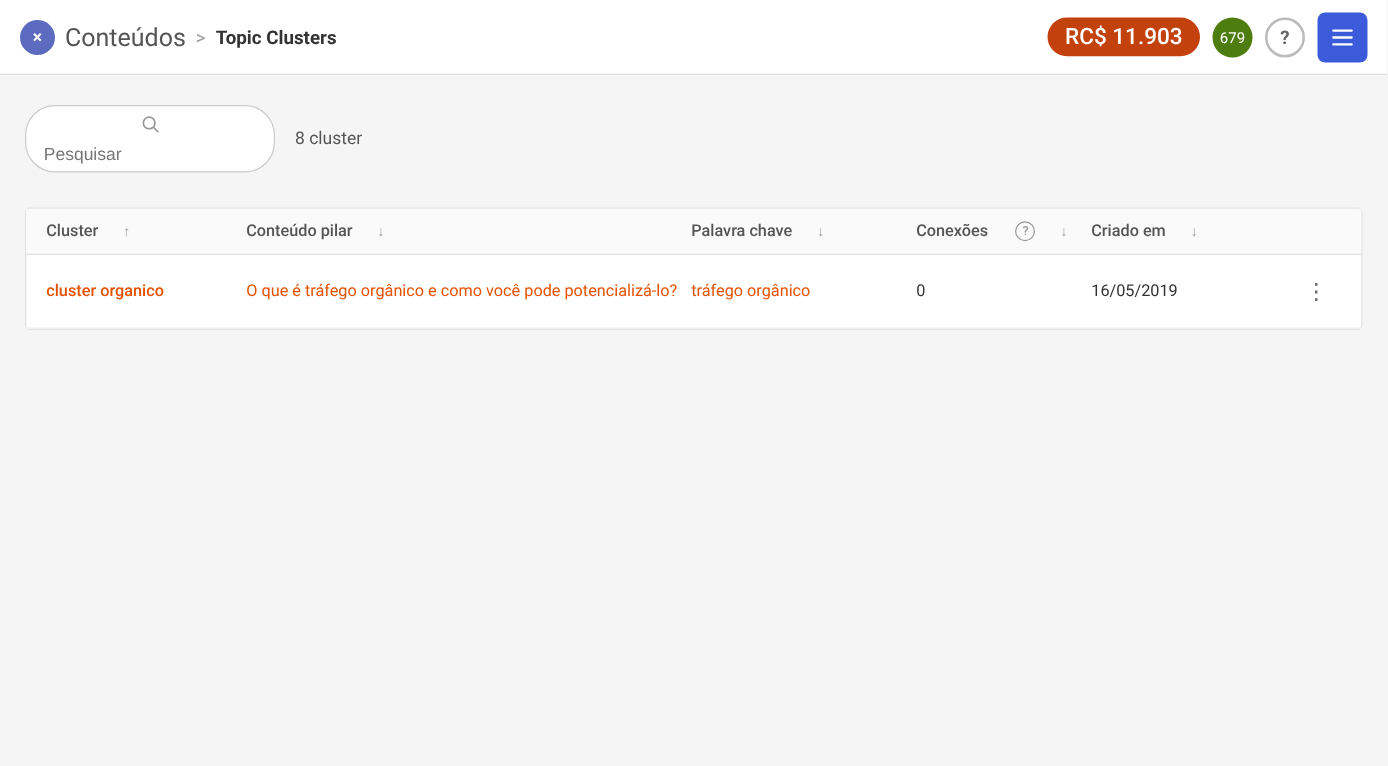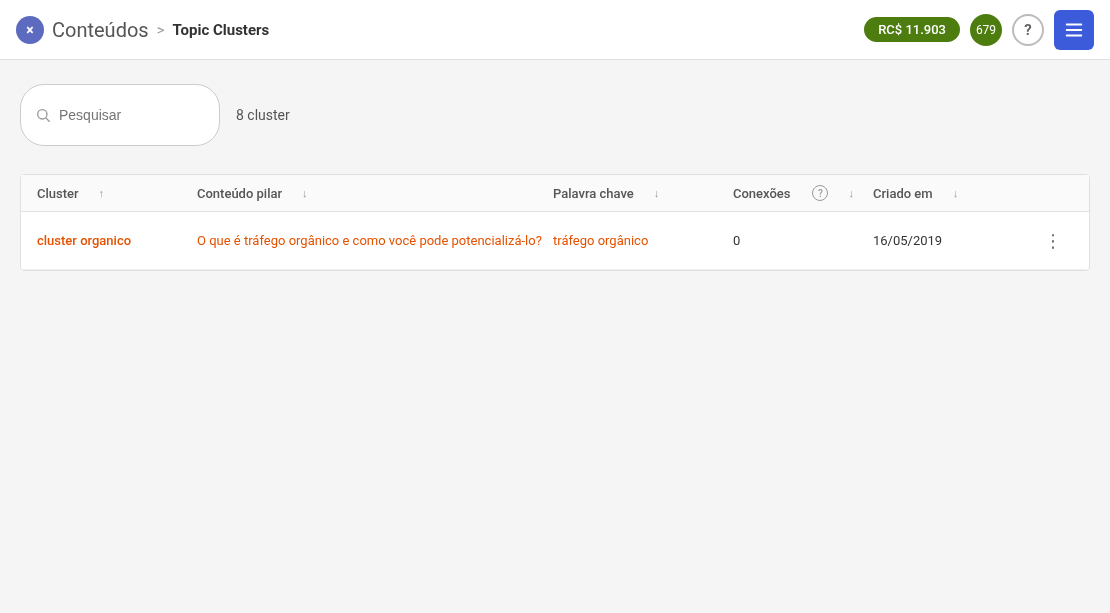--- a/index.html
+++ b/index.html
@@ -51,25 +51,25 @@
       color: #333;
       font-size: 15px;
       font-weight: 700;
     }
     .header-right {
       display: flex;
       align-items: center;
       gap: 10px;
     }
     .balance-badge {
-      background: #4d7c0f;
+      background: #c2410c;
       color: white;
       border-radius: 20px;
       padding: 5px 14px;
-      font-size: 13px;
+      font-size: 18px;
       font-weight: 500;
     }
     .notification-badge {
       background: #4d7c0f;
       color: white;
       border-radius: 50%;
       width: 32px;
       height: 32px;
       display: flex;
       align-items: center;
@@ -117,23 +117,24 @@
       align-items: center;
       gap: 16px;
       margin-bottom: 28px;
     }
     .search-box {
       display: flex;
       align-items: center;
       background: #fff;
       border: 1px solid #ccc;
       border-radius: 24px;
-      padding: 22px 14px;
+      padding: 6px 14px;
       gap: 8px;
       width: 200px;
+      flex-direction: column;
     }
     .search-box input {
       border: none;
       outline: none;
       font-size: 14px;
       color: #666;
       background: transparent;
       width: 100%;
     }
     .search-icon-svg {

